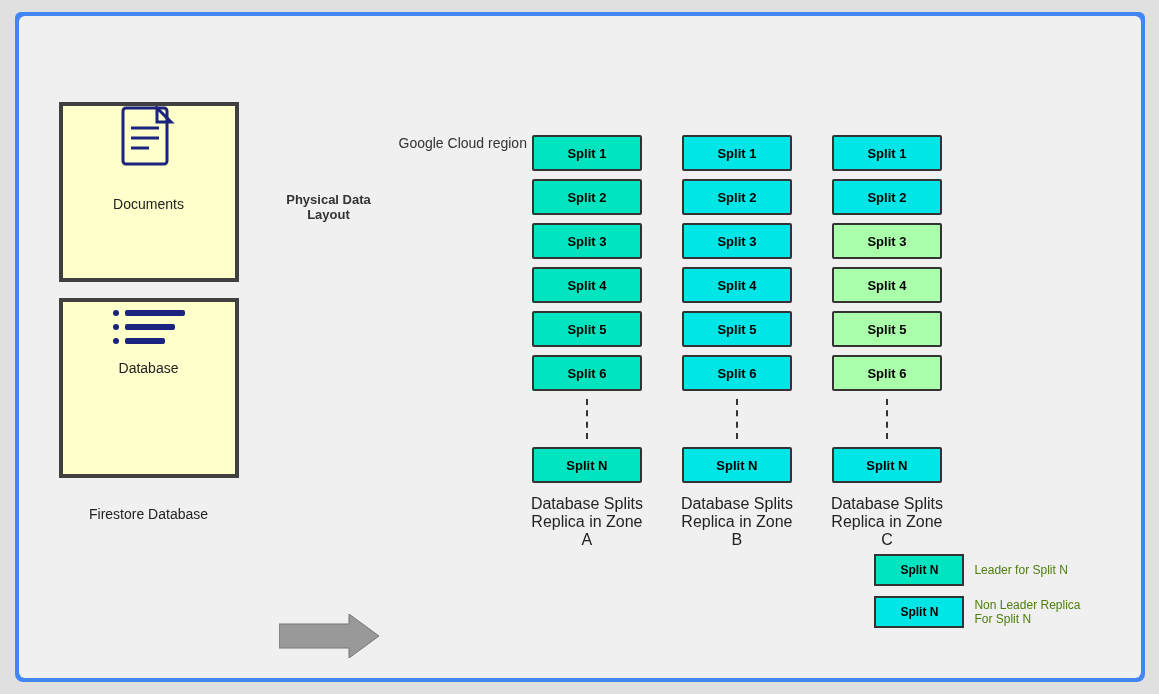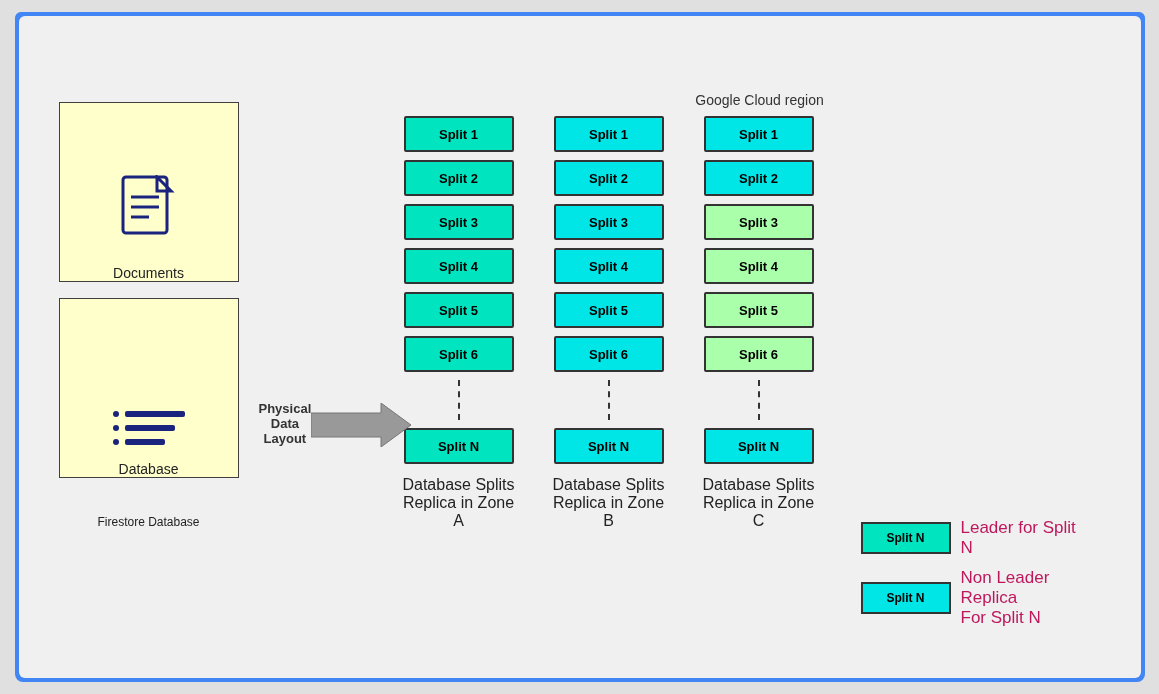--- a/index.html
+++ b/index.html
@@ -56,25 +56,25 @@
       flex-direction: column;
       align-items: center;
       width: 220px;
       padding-top: 10px;
       gap: 16px;
     }
     .db-box {
       width: 180px;
       height: 180px;
       background: #ffffcc;
-      border: 1px solid #404040;
-      display: flex;
-      flex-direction: column;
-      align-items: center;
-      justify-content: flex-end;
+      border: 4px solid #404040;
+      display: flex;
+      flex-direction: column;
+      align-items: center;
+      justify-content: flex-start;
       gap: 8px;
     }
     .doc-icon {
       font-size: 52px;
       color: #1a237e;
     }
     .db-label {
       font-size: 14px;
       color: #222;
       font-weight: normal;
@@ -92,51 +92,53 @@
     }
     .line-bar {
       width: 60px;
       height: 6px;
       background: #1a237e;
       border-radius: 2px;
     }
     .line-bar.short { width: 40px; }
     .line-bar.medium { width: 50px; }
     .firestore-title {
-      font-size: 12px;
+      font-size: 14px;
       color: #222;
       text-align: right;
-      margin-top: 21px;
+      margin-top: 12px;
     }
     
     .arrow-area {
       display: flex;
       align-items: center;
-      justify-content: flex-start;
+      justify-content: space-between;
+      flex-direction: column;
       width: 140px;
       position: relative;
       padding-top: 100px;
     }
     .arrow-label {
       font-size: 13px;
       color: #333;
       text-align: center;
       font-weight: bold;
       margin-bottom: 4px;
     }
     .arrow-shape {
       display: flex;
       align-items: center;
     }
     
     .right-panel {
       flex: 1;
       display: flex;
-      flex-direction: column;
+      flex-direction: row;
       padding-top: 0px;
+      margin-top: 43px;
     }
     .region-label {
       text-align: center;
       font-size: 14px;
       color: #333;
       margin-bottom: 8px;
       font-weight: normal;
     }
     .splits-container {
       display: flex;
@@ -192,22 +194,22 @@
       width: 90px;
       height: 32px;
       border: 2px solid #333;
       display: flex;
       align-items: center;
       justify-content: center;
       font-size: 12px;
       font-weight: bold;
     }
     .legend-text {
-      font-size: 17px;
-      color: #be185d;
+      font-size: 12px;
+      color: #4d7c0f;
       max-width: 120px;
     }
   </style>
 </head>
 <body>
 
 <div class="outer-frame">
   <div class="top-bar">
     <div class="brand">
       <span style="color:#ea4335;">G</span><span style="color:#fbbc05;">o</span><span style="color:#4285f4;">o</span><span style="color:#ea4335;">g</span><span style="color:#34a853;">l</span><span style="color:#ea4335;">e</span>&nbsp;<span>Cloud</span>

